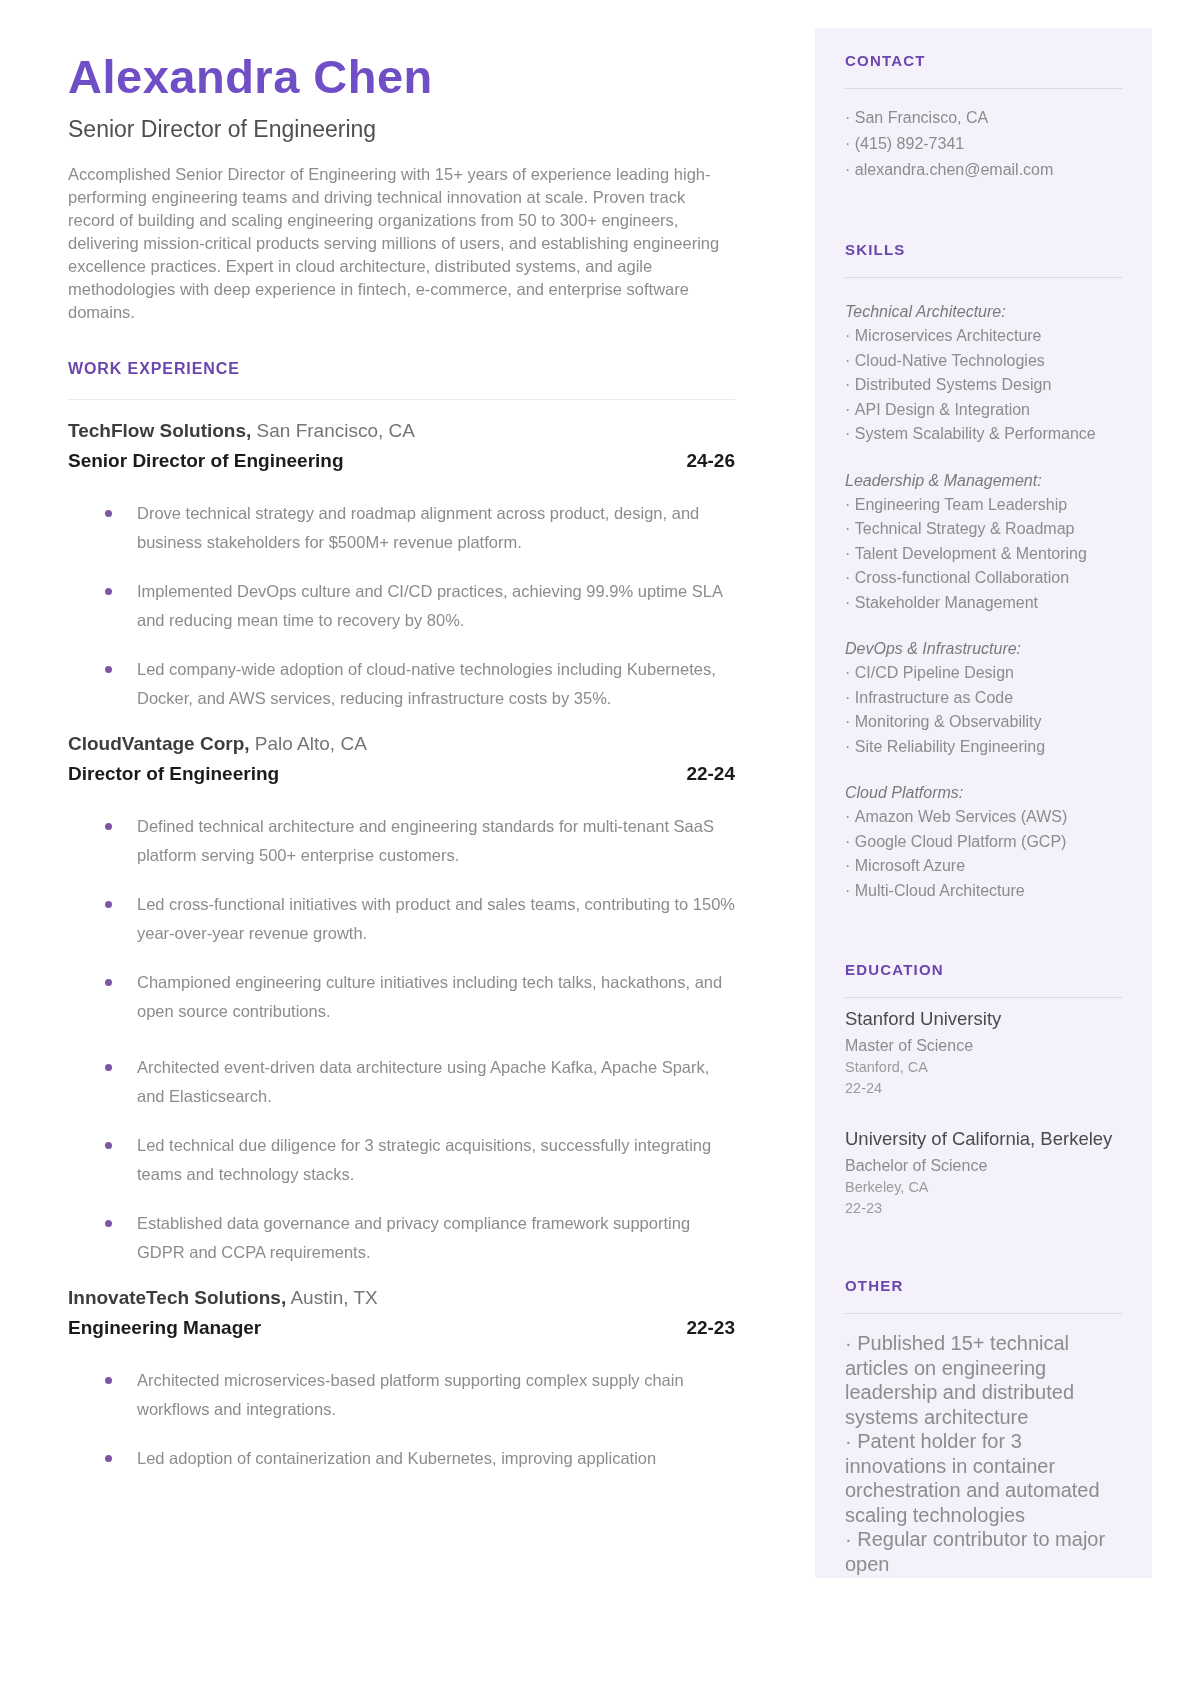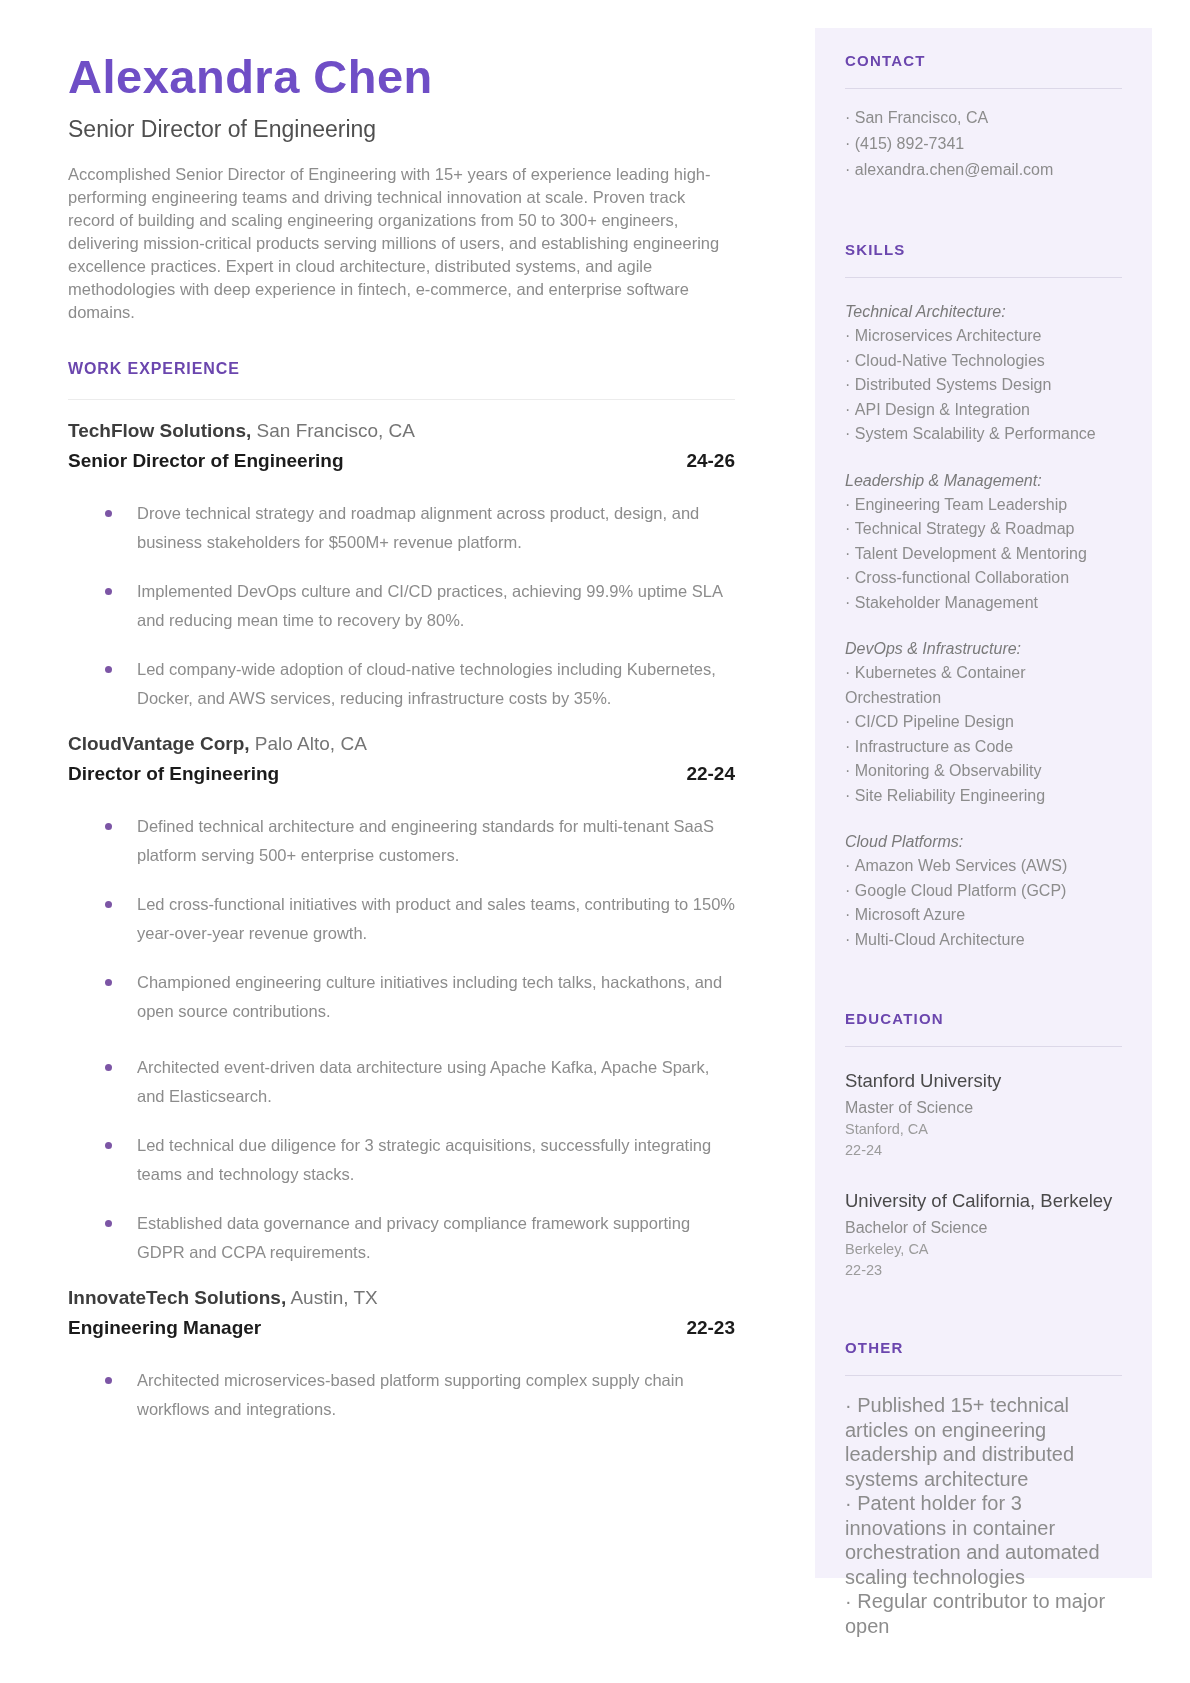--- a/index.html
+++ b/index.html
@@ -55,21 +55,21 @@
 
   .sb-list { margin-top:16px; }
   .sb-item { font-size:16px; line-height:26px; color:#8c8c8c; }
   .sb-item::before { content:"·\00a0 "; color:#8c8c8c; }
 
   .skill-group { margin-top:22px; }
   .skill-label { font-style:italic; font-size:16px; color:#7a7a7a; line-height:24px; }
   .skill-item { font-size:16px; line-height:24.5px; color:#8c8c8c; }
   .skill-item::before { content:"·\00a0 "; }
 
-  .school { margin-top:21px; }
+  .school { margin-top:8px; }
   .school + .school { margin-top:27px; }
   .school-name { font-size:18.5px; color:#4a4a4a; line-height:25px; }
   .school-degree { margin-top:4px; font-size:16px; color:#8c8c8c; line-height:22px; }
   .school-loc, .school-dates { font-size:14.5px; color:#9b9b9b; line-height:21px; }
 
   .other-list { margin-top:17px; }
   .other-item { font-size:20px; line-height:24.5px; color:#8c8c8c; }
   .other-item::before { content:"·\00a0 "; }
 </style>
 </head>
@@ -129,20 +129,21 @@
       <div class="company-line">
         <span class="company">InnovateTech Solutions,</span>
         <span class="location">Austin, TX</span>
       </div>
       <div class="title-row">
         <span>Engineering Manager</span>
         <span>22-23</span>
       </div>
       <ul class="bullets">
         <li>Architected microservices-based platform supporting complex supply chain workflows and integrations.</li>
+        <li>Led adoption of containerization and Kubernetes, improving application</li>
       </ul>
     </section>
   </main>
 
   <aside class="sidebar">
 
     <section class="sb-section">
       <div class="sb-heading">CONTACT</div>
       <hr class="sb-rule">
       <div class="sb-list">
@@ -169,21 +170,20 @@
         <div class="skill-label">Leadership &amp; Management:</div>
         <div class="skill-item">Engineering Team Leadership</div>
         <div class="skill-item">Technical Strategy &amp; Roadmap</div>
         <div class="skill-item">Talent Development &amp; Mentoring</div>
         <div class="skill-item">Cross-functional Collaboration</div>
         <div class="skill-item">Stakeholder Management</div>
       </div>
 
       <div class="skill-group">
         <div class="skill-label">DevOps &amp; Infrastructure:</div>
-        <div class="skill-item">Kubernetes &amp; Container Orchestration</div>
         <div class="skill-item">CI/CD Pipeline Design</div>
         <div class="skill-item">Infrastructure as Code</div>
         <div class="skill-item">Monitoring &amp; Observability</div>
         <div class="skill-item">Site Reliability Engineering</div>
       </div>
 
       <div class="skill-group">
         <div class="skill-label">Cloud Platforms:</div>
         <div class="skill-item">Amazon Web Services (AWS)</div>
         <div class="skill-item">Google Cloud Platform (GCP)</div>

